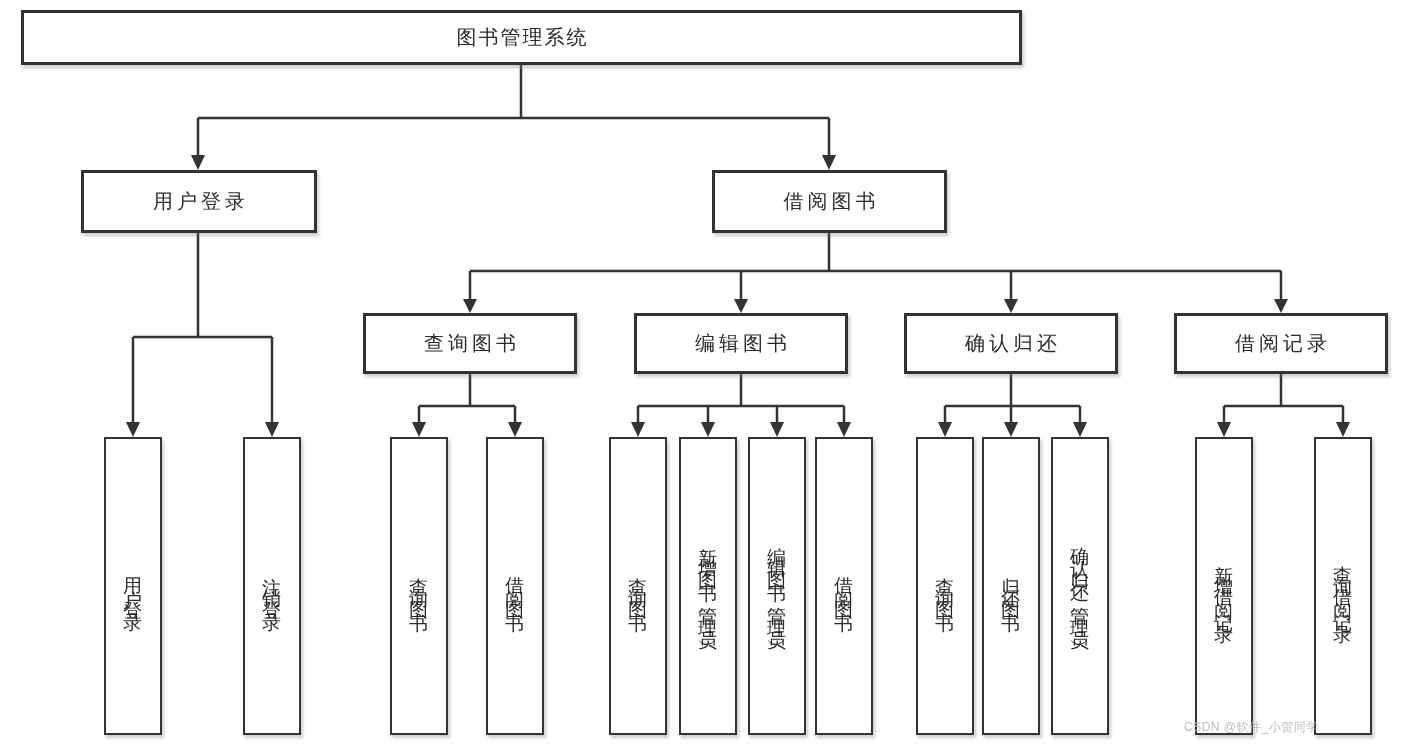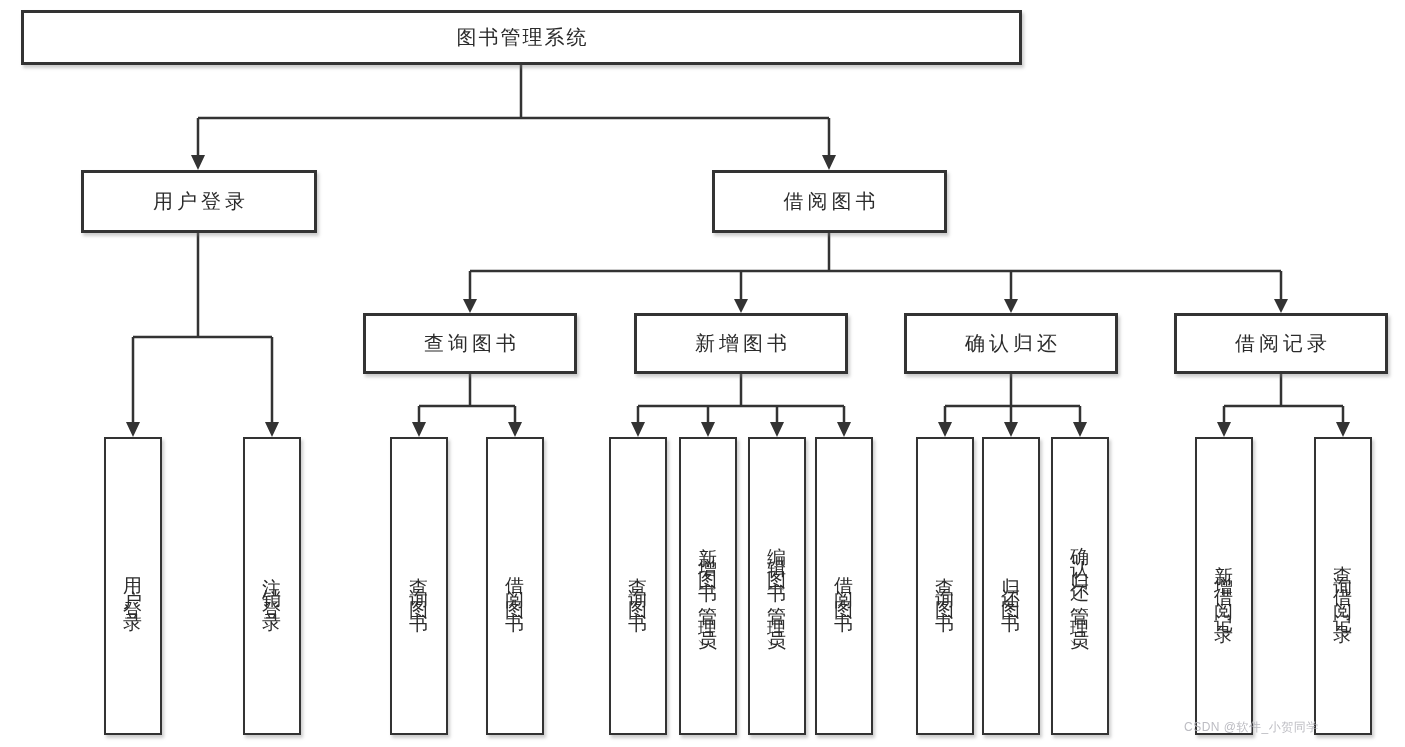--- a/index.html
+++ b/index.html
@@ -121,21 +121,21 @@
     <span>用户登录</span>
   </div>
   <div class="box h" style="left:712px;top:170px;width:235px;height:63px">
     <span>借阅图书</span>
   </div>
 
   <div class="box h" style="left:363px;top:313px;width:214px;height:61px">
     <span>查询图书</span>
   </div>
   <div class="box h" style="left:634px;top:313px;width:214px;height:61px">
-    <span>新增图书</span>
+    <span>编辑图书</span>
   </div>
   <div class="box h" style="left:904px;top:313px;width:214px;height:61px">
     <span>确认归还</span>
   </div>
   <div class="box h" style="left:1174px;top:313px;width:214px;height:61px">
     <span>借阅记录</span>
   </div>
 
   <div class="box v" style="left:104px;top:437px;width:58px;height:298px">
     <span>用户登录</span>

